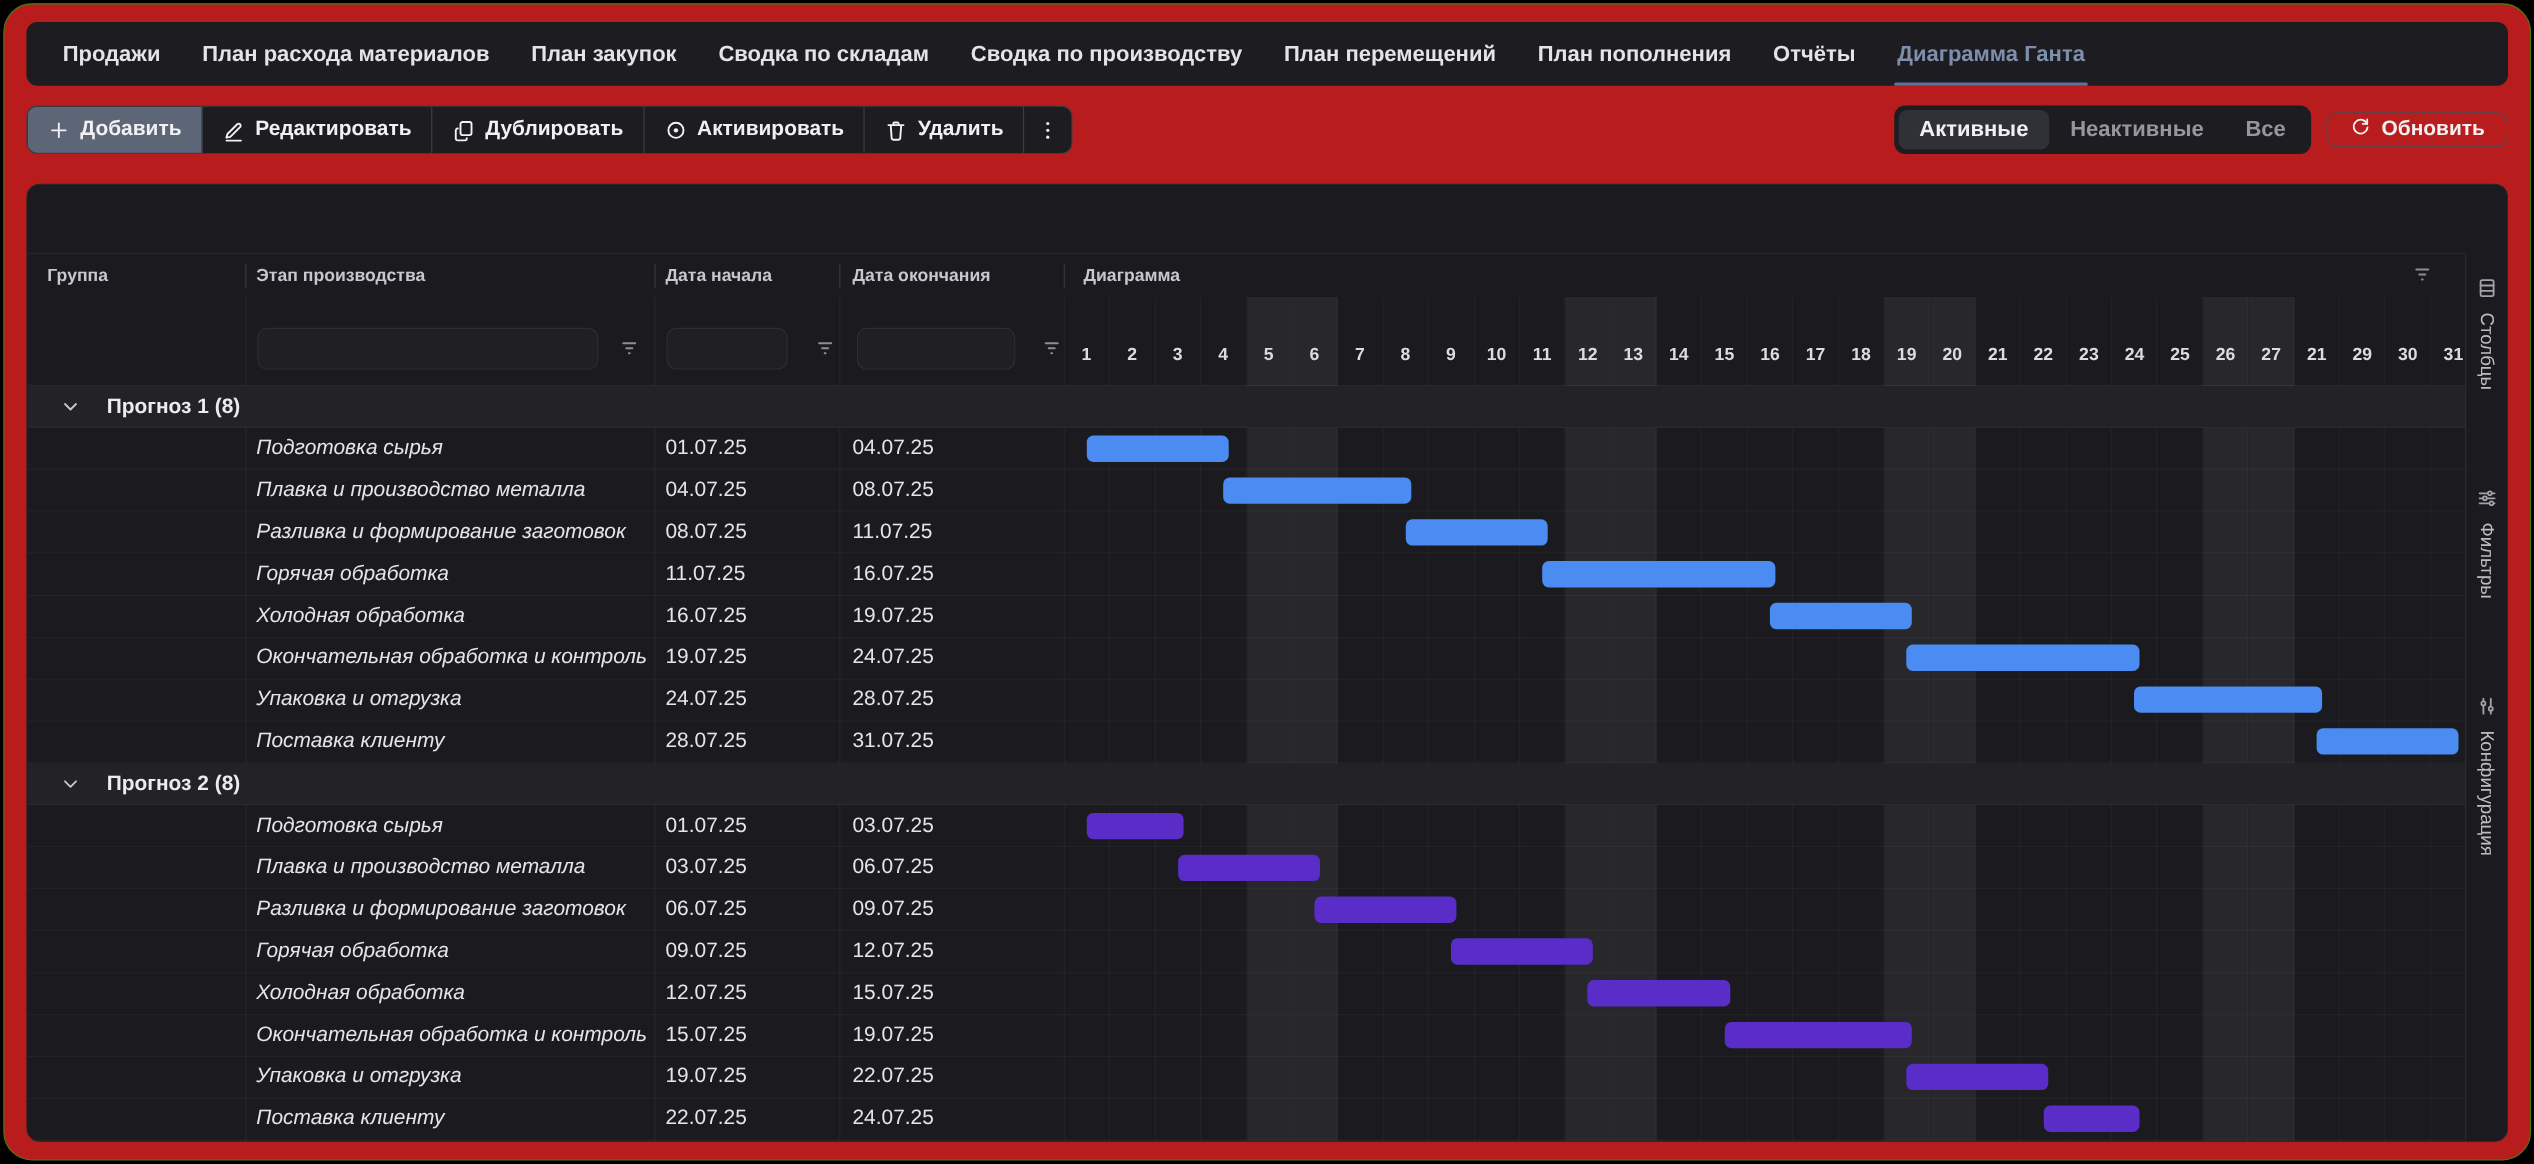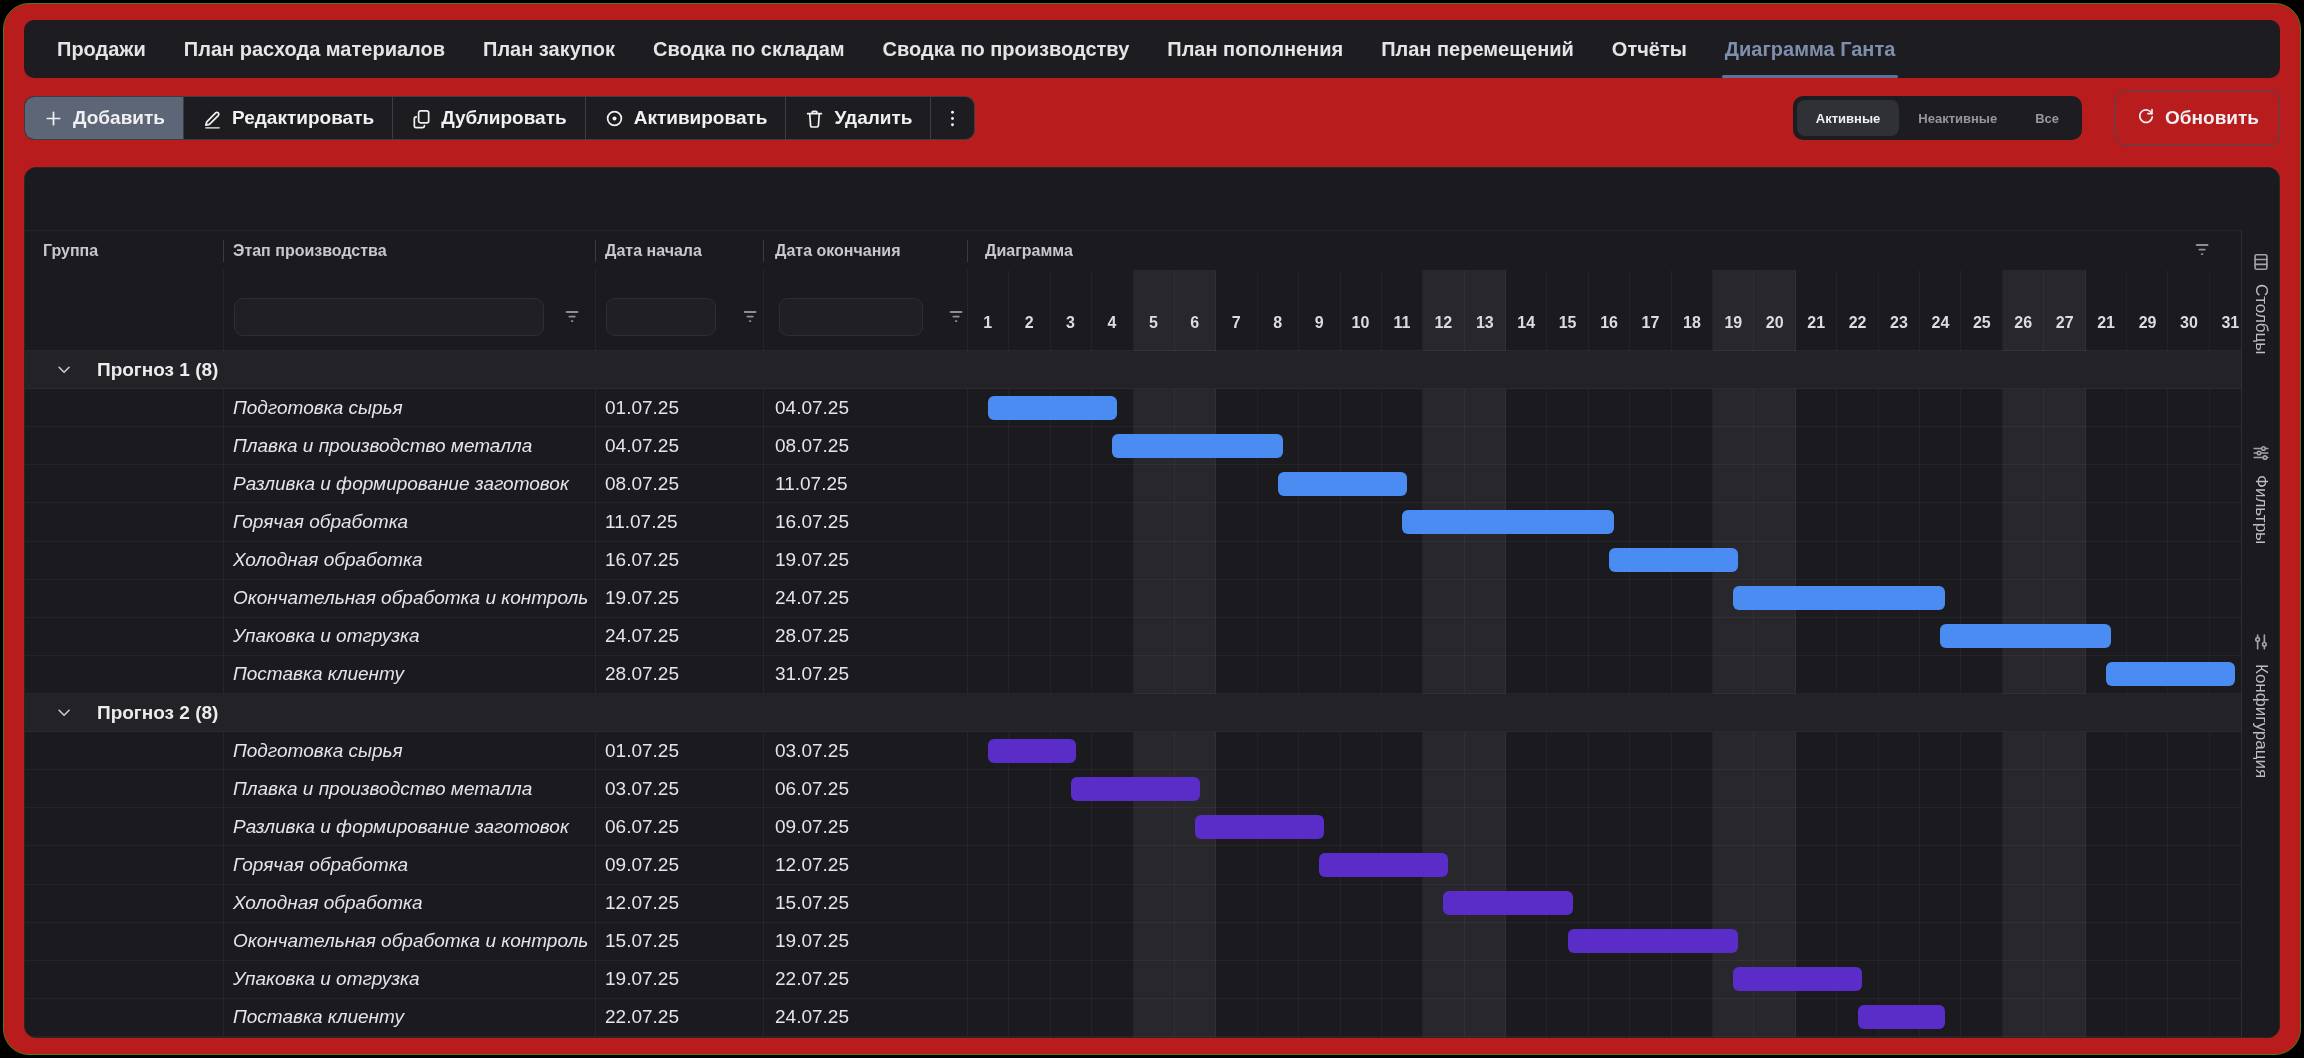--- a/index.html
+++ b/index.html
@@ -16,23 +16,23 @@
   
   .toolbar { position:absolute; left:20px; right:20px; top:92px; height:44px; display:flex; justify-content:space-between; align-items:center; }
   .btn-group { display:flex; height:44px; border:1px solid #3d3d43; border-radius:10px; overflow:hidden; background:#1d1d21; }
   .tbtn { display:flex; align-items:center; gap:9px; padding:0 18px; background:transparent; border:none; border-right:1px solid #3d3d43; color:#f1f1f3; font-size:19px; font-weight:600; font-family:inherit; cursor:pointer; white-space:nowrap; }
   .tbtn:last-child { border-right:none; }
   .tbtn.primary { background:#5d6677; }
   .tbtn svg { width:21px; height:21px; }
   .tbtn.kebab { padding:0 11px; }
   .tb-right { display:flex; align-items:center; gap:14px; }
   .segmented { display:flex; align-items:center; background:#1d1d21; border-radius:10px; padding:4px; height:44px; }
-  .seg-opt { display:flex; align-items:center; height:36px; padding:0 19px; border-radius:8px; font-size:13px; font-weight:600; color:#96969e; cursor:pointer; white-space:nowrap; }
+  .seg-opt { display:flex; align-items:center; height:36px; padding:0 19px; border-radius:8px; font-size:20px; font-weight:600; color:#96969e; cursor:pointer; white-space:nowrap; }
   .seg-opt.active { background:#303037; color:#f1f1f3; }
-  .refresh { display:flex; align-items:center; gap:9px; height:56px; padding:0 20px; border:1px solid #4a4a51; border-radius:10px; background:transparent; color:#f1f1f3; font-size:19px; font-weight:600; font-family:inherit; cursor:pointer;margin-left:19px; }
+  .refresh { display:flex; align-items:center; gap:9px; height:32px; padding:0 20px; border:1px solid #4a4a51; border-radius:10px; background:transparent; color:#f1f1f3; font-size:19px; font-weight:600; font-family:inherit; cursor:pointer; }
   .refresh svg { width:20px; height:20px; }
 
   
   .panel { position:absolute; left:20px; right:20px; top:163px; bottom:16px; background:#1b1b1f; border-radius:12px; border:1px solid #26262b; overflow:hidden; }
 
   .chipbar { position:absolute; left:0; right:0; top:0; height:62px; display:flex; align-items:center; padding-left:18px; gap:16px; }
   .groupby { color:#c9c9cf; display:flex; cursor:pointer; }
   .groupby svg { width:24px; height:24px; }
   .chip { display:flex; align-items:center; gap:10px; height:36px; padding:0 10px 0 12px; border:1px solid #4d4d54; border-radius:18px; color:#e0e0e4; font-size:18px; cursor:pointer; }
   .dots { display:grid; grid-template-columns:repeat(3,5px); grid-template-rows:repeat(2,5px); gap:1px; }
@@ -83,22 +83,22 @@
 
 <div class="frame">
 
   <div class="topbar">
     <div id="tabs">
         <div class="tab">Продажи</div>
         <div class="tab">План расхода материалов</div>
         <div class="tab">План закупок</div>
         <div class="tab">Сводка по складам</div>
         <div class="tab">Сводка по производству</div>
+        <div class="tab">План перемещений</div>
         <div class="tab">План пополнения</div>
-        <div class="tab">План перемещений</div>
         <div class="tab">Отчёты</div>
         <div class="tab active">Диаграмма Ганта</div>
       </div>
   </div>
 
   <div class="toolbar">
     <div class="btn-group" id="btn-group">
         <button class="tbtn primary">
           <span style="display:flex">
             <svg viewBox="0 0 22 22" fill="none" stroke="currentColor" stroke-width="1.8" stroke-linecap="round" stroke-linejoin="round">

